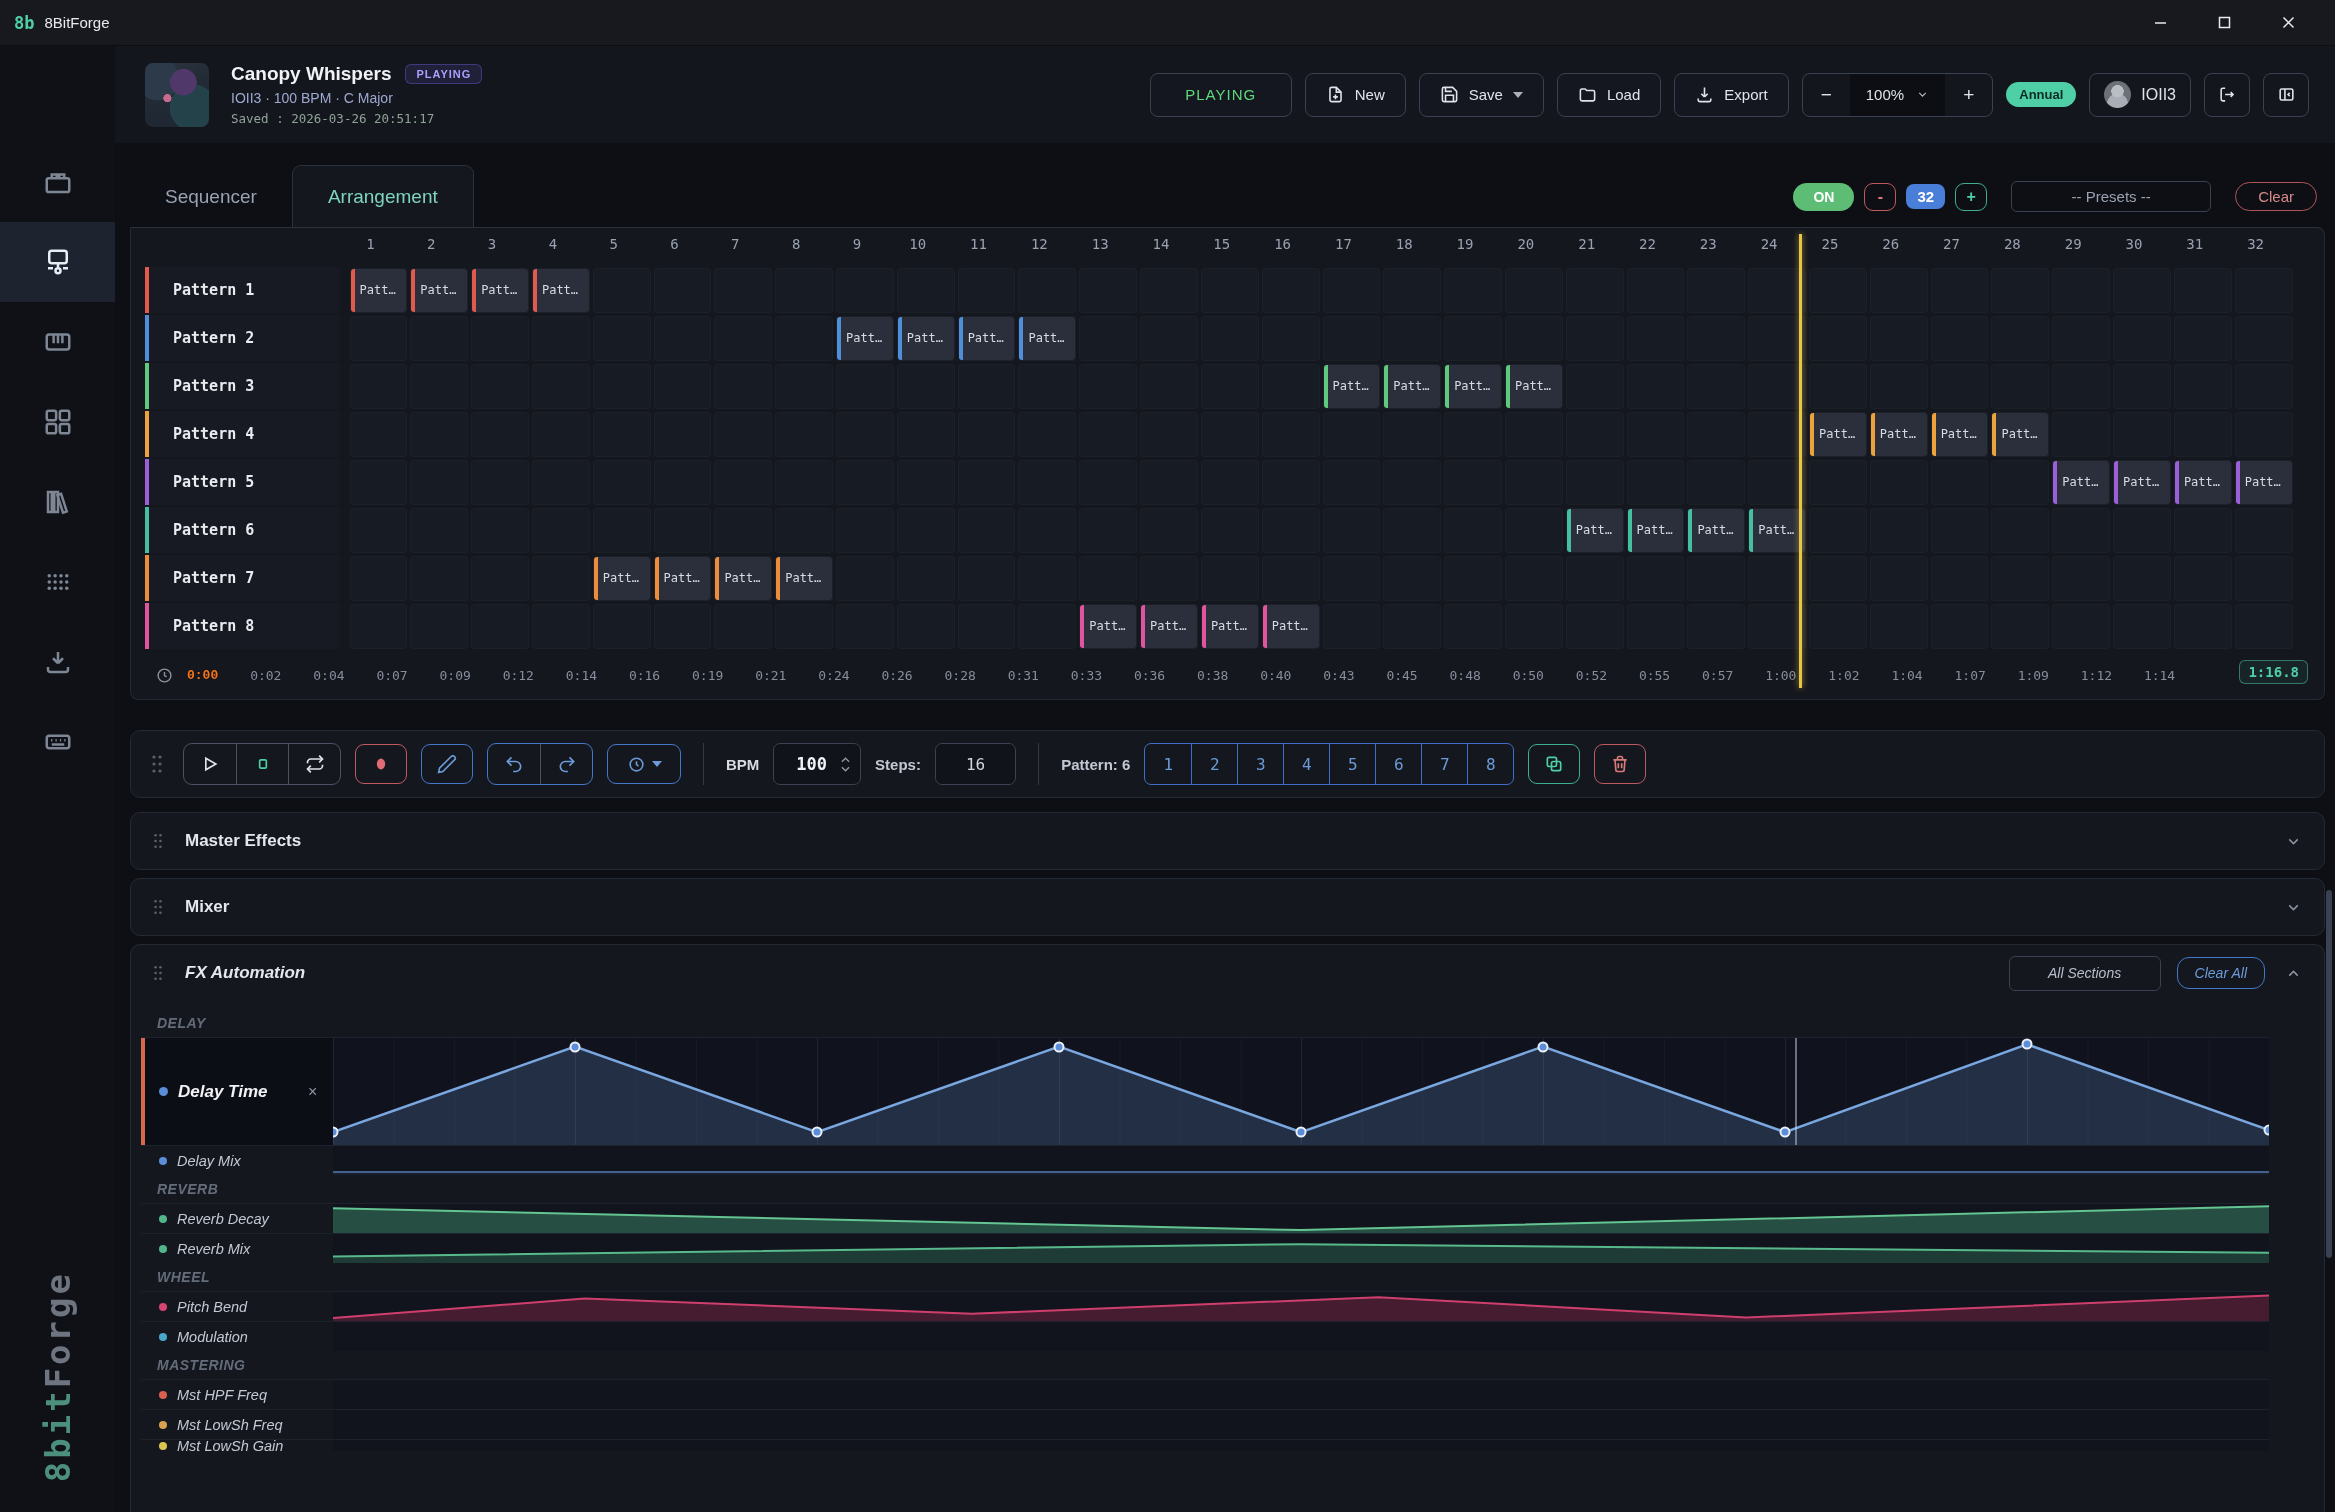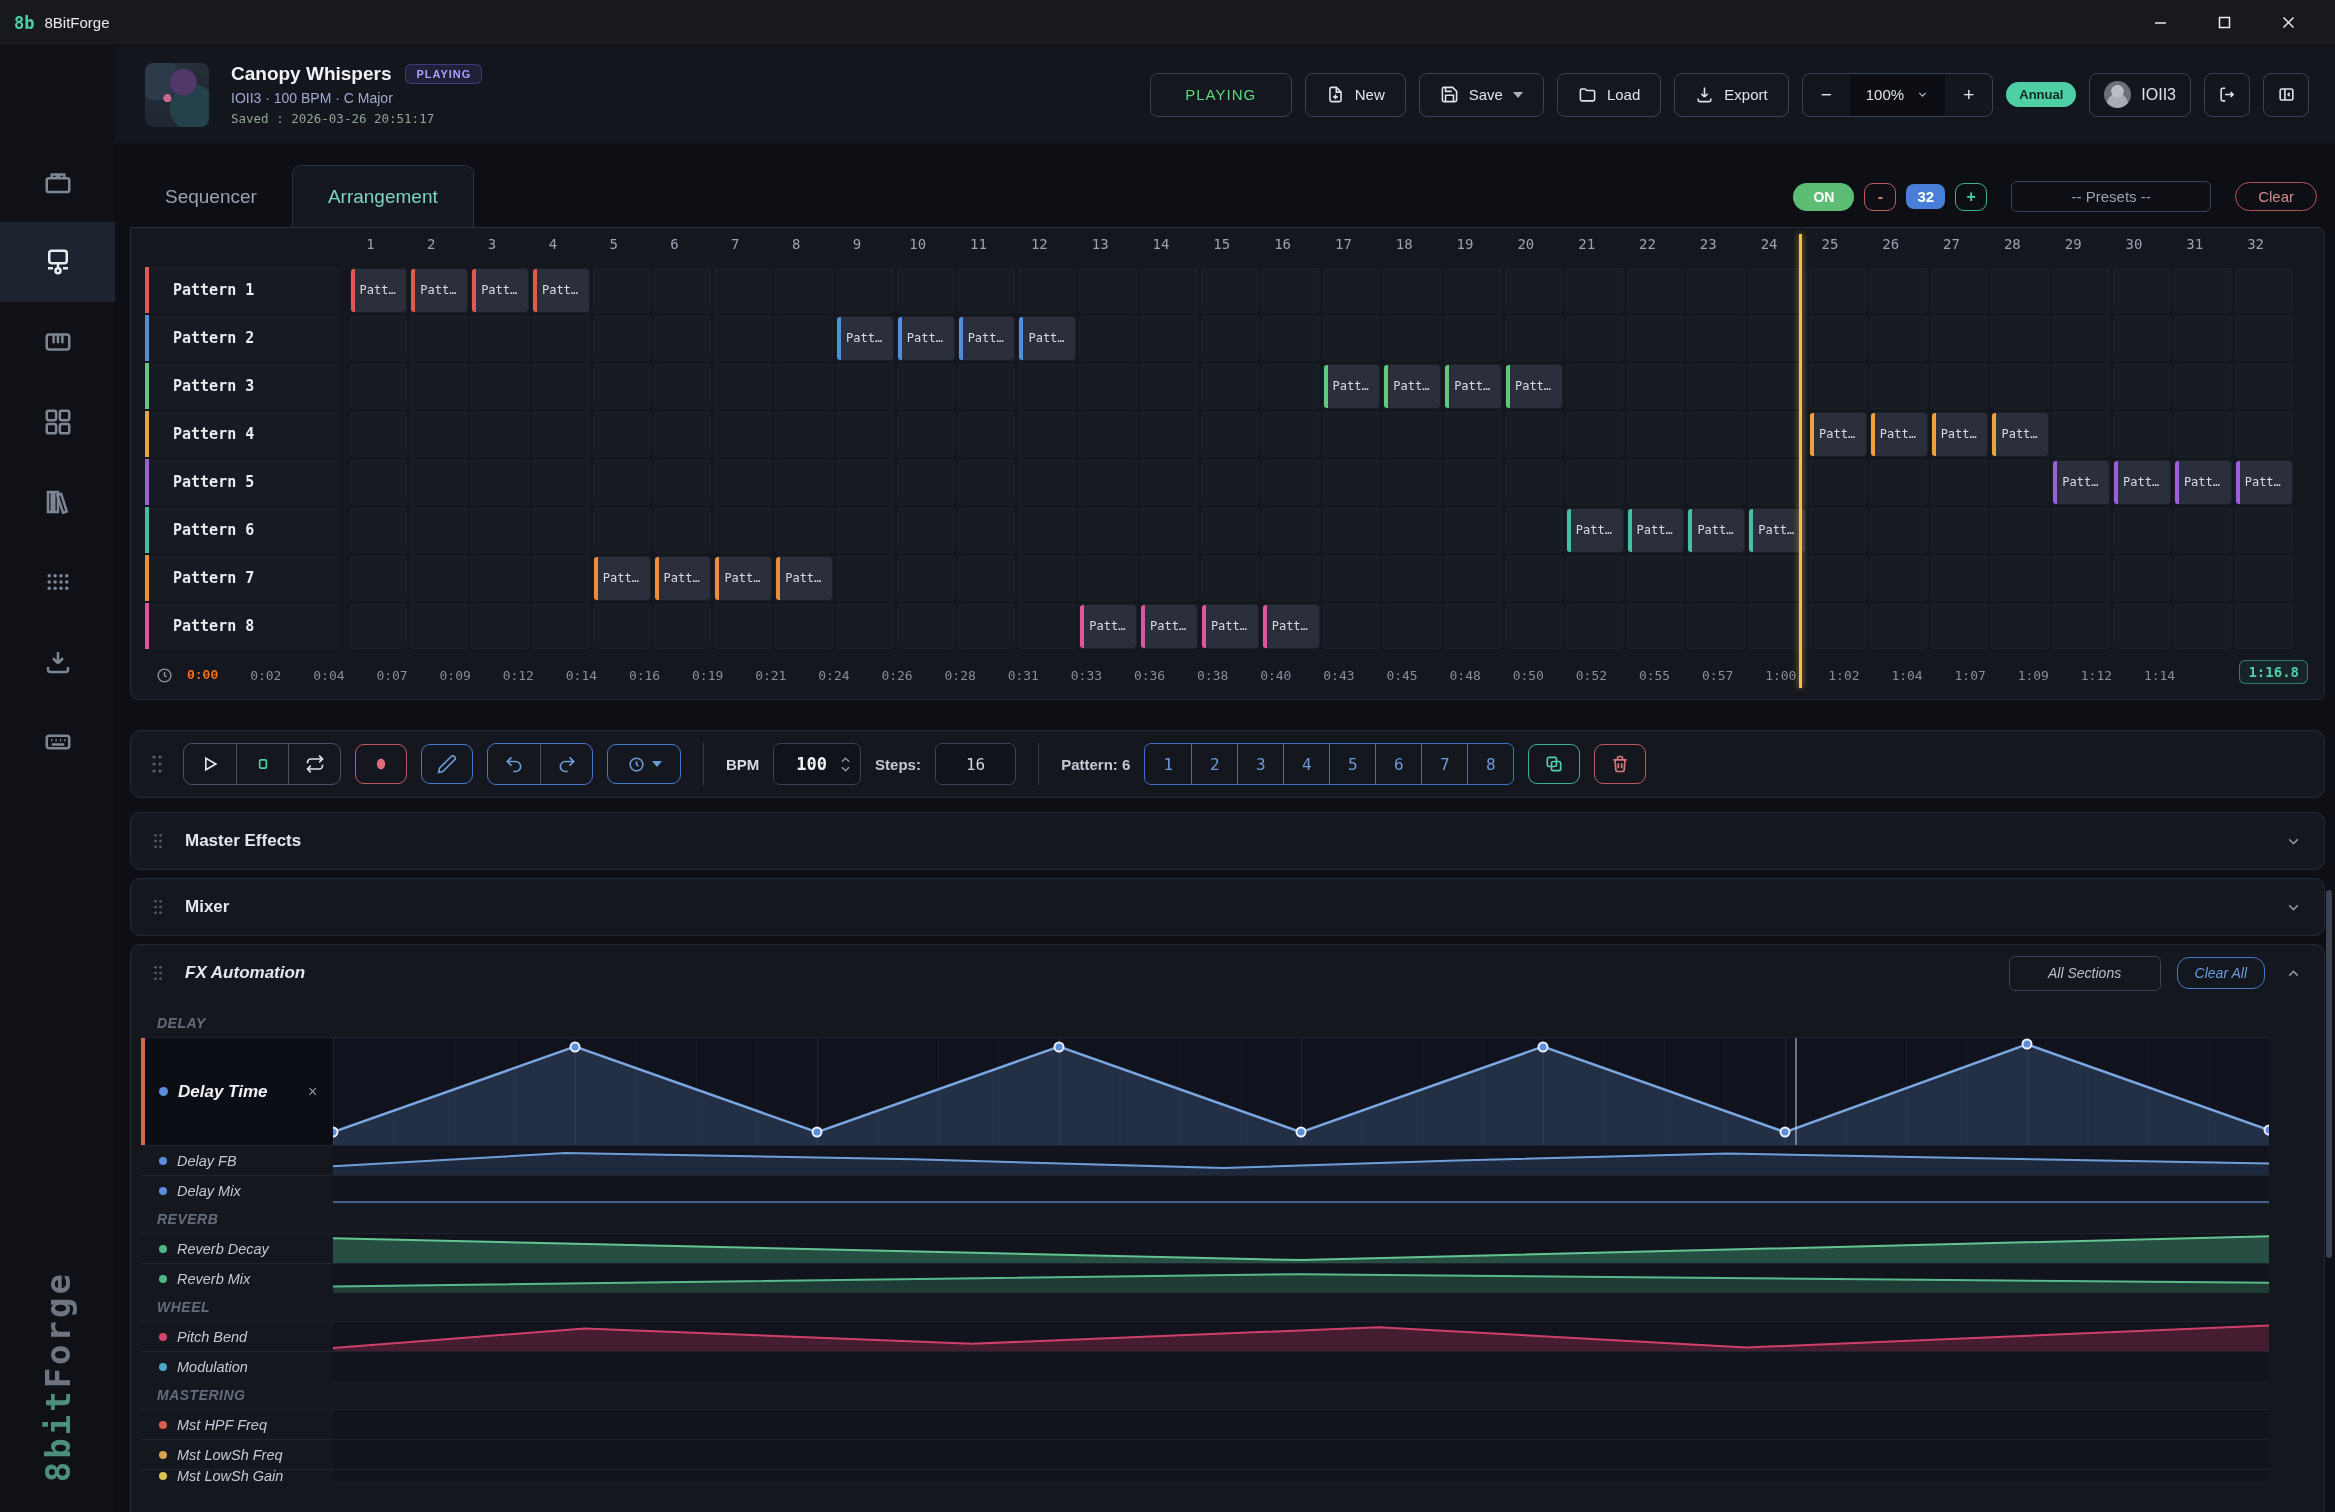--- a/index.html
+++ b/index.html
@@ -1050,32 +1050,20 @@
             <div class="auto-dot" style="left: 62.5%; top: 8%;"></div>
             <div class="auto-dot" style="left: 75%; top: 88%;"></div>
             <div class="auto-dot" style="left: 87.5%; top: 6%;"></div>
             <div class="auto-dot" style="left: 100%; top: 86%;"></div>
             <div class="lane-playhead" style="left: 75.5%;"></div>
           </div>
         </div>
         <div class="lane small">
           <div class="lane-label">
             <span class="dot" style="background: rgb(91, 141, 217);"></span>
-            <span>Delay FB</span>
-          </div>
-          <div class="lane-graph">
-            <svg viewBox="0 0 1000 100" preserveAspectRatio="none">
-              <polygon points="0,70 120,24 300,46 460,76 580,50 720,26 850,42 1000,60 1000,100 0,100" fill="rgba(80,120,180,0.22)"></polygon>
-              <polyline points="0,70 120,24 300,46 460,76 580,50 720,26 850,42 1000,60" fill="none" stroke="#6f9fd9" stroke-width="2" vector-effect="non-scaling-stroke"></polyline>
-            </svg>
-          </div>
-        </div>
-        <div class="lane small">
-          <div class="lane-label">
-            <span class="dot" style="background: rgb(91, 141, 217);"></span>
             <span>Delay Mix</span>
           </div>
           <div class="lane-graph">
             <svg viewBox="0 0 1000 100" preserveAspectRatio="none">
               <polygon points="0,90 1000,90 1000,100 0,100" fill="rgba(80,120,180,0.10)"></polygon>
               <polyline points="0,90 1000,90" fill="none" stroke="#44618c" stroke-width="2" vector-effect="non-scaling-stroke"></polyline>
             </svg>
           </div>
         </div>
         <div class="lane-group-label">REVERB</div>

